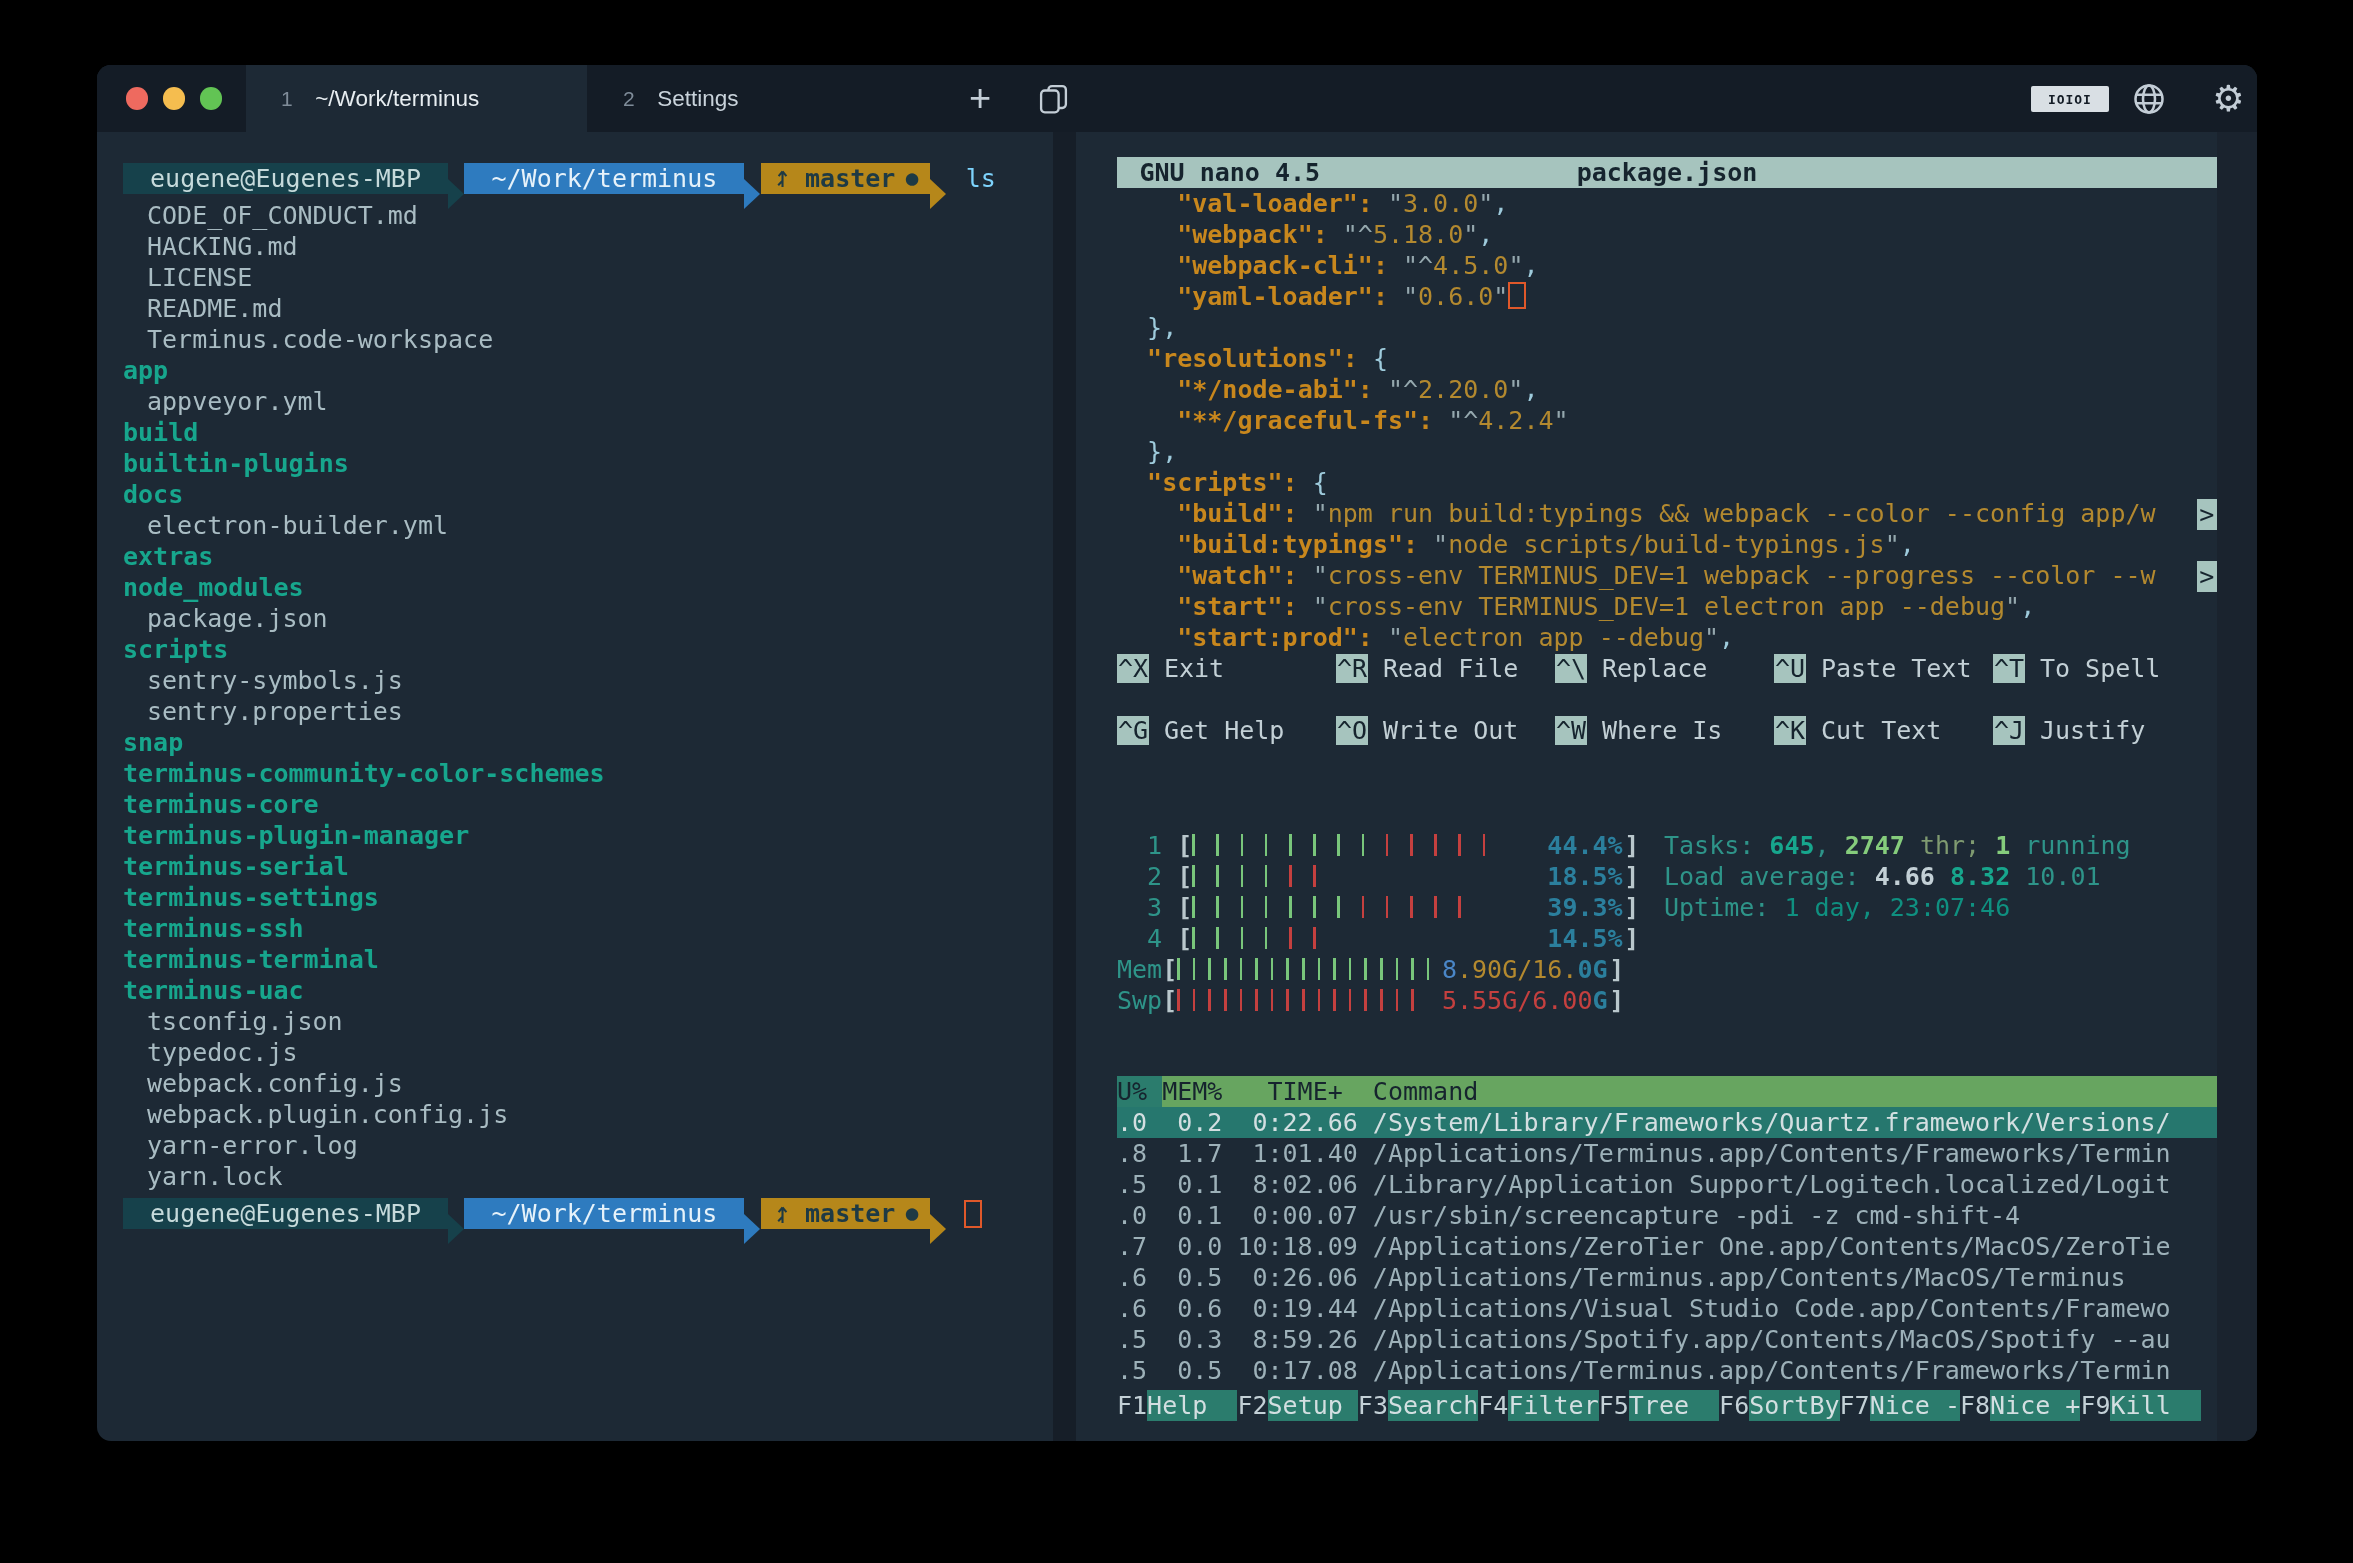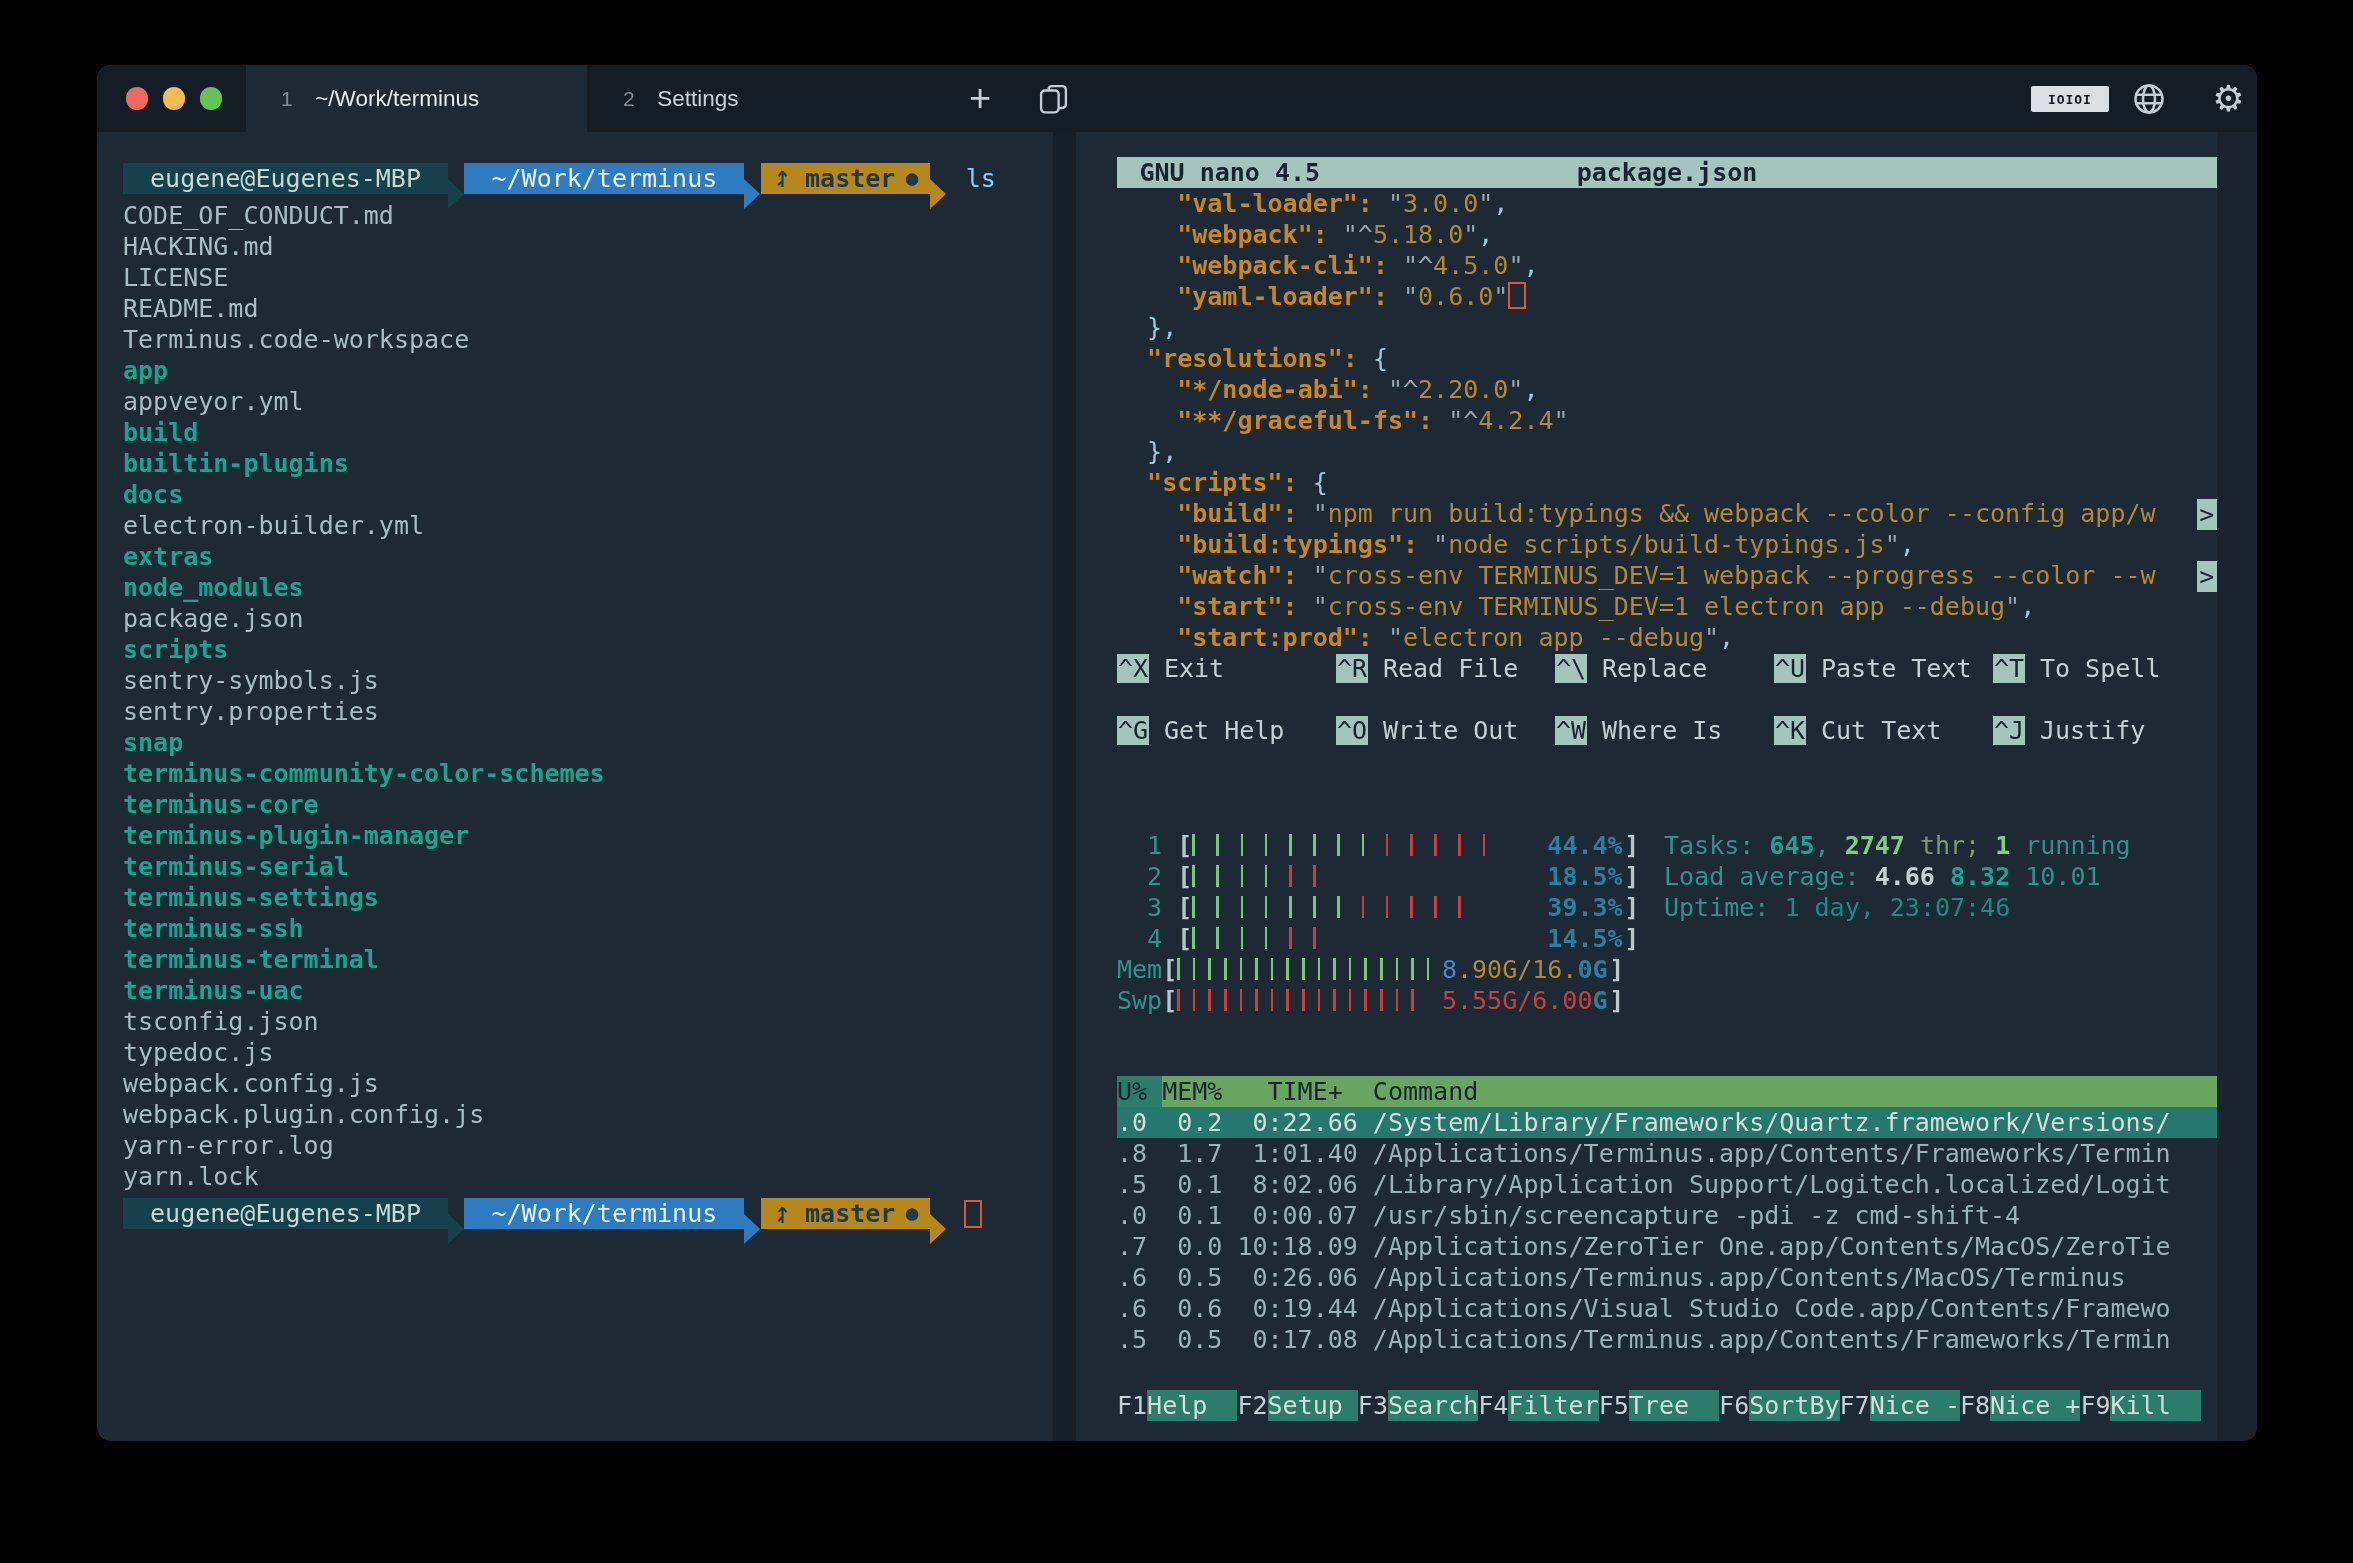--- a/index.html
+++ b/index.html
@@ -29,21 +29,21 @@
   .gearbtn{position:absolute;left:2110px;top:12px;width:43px;height:43px;display:flex;align-items:center;justify-content:center;
            color:#c3cdd6;font-size:36px;font-family:"DejaVu Sans",sans-serif;}
   
   .content{position:relative;height:1310px;font-size:25px;line-height:31px;}
   .pane-left{position:absolute;left:0;top:0;width:956px;height:100%;
              padding:25px 0 0 26px;box-sizing:border-box;white-space:pre;}
   .divider{position:absolute;left:956px;top:0;width:22.5px;height:100%;background:#161e28;}
   .gutter{position:absolute;left:2120px;top:0;width:41px;height:100%;background:#1a232e;}
   .pane-right{position:absolute;left:1020px;top:0;width:1100px;height:100%;padding-top:25px;box-sizing:border-box;}
   .tline{height:31px;white-space:pre;}
-  .tline.file{color:#a9bcc3;} .tline.dir{color:#17a68d;font-weight:bold;}
+  .tline.file{color:#a9bcc3;margin-left:24px;} .tline.dir{color:#17a68d;font-weight:bold;}
   
   .prompt{display:flex;align-items:center;height:43px;margin-bottom:0.3px;width:max-content;}
   .pseg{display:flex;align-items:center;padding:0 12px;white-space:pre;}
   .pseg.user{background:#16414b;color:#c6dadb;}
   .pseg.path{background:#2e7bbf;color:#e6f2fa;}
   .pseg.git{background:#b6871a;color:#1e3a44;font-weight:bold;}
   .arrwrap{width:16.4px;position:relative;}
   .arrwrap .tri{position:absolute;left:0;top:0;width:0;height:0;
     border-top:15.6px solid transparent;border-bottom:15.6px solid transparent;border-left:16.4px solid #000;}
   .cursorbox{align-self:center;width:14px;height:24px;border:2.6px solid #e0582a;margin-left:17.3px;}
@@ -184,20 +184,21 @@
             </div>
           <div class="ptable" id="ptable">
               <div class="prow phead"><span class="psort">U% </span><span class="pgreen">MEM%   TIME+  Command</span></div>
               <div class="prow sel">.0  0.2  0:22.66 /System/Library/Frameworks/Quartz.framework/Versions/</div>
               <div class="prow">.8  1.7  1:01.40 /Applications/Terminus.app/Contents/Frameworks/Termin</div>
               <div class="prow">.5  0.1  8:02.06 /Library/Application Support/Logitech.localized/Logit</div>
               <div class="prow">.0  0.1  0:00.07 /usr/sbin/screencapture -pdi -z cmd-shift-4</div>
               <div class="prow">.7  0.0 10:18.09 /Applications/ZeroTier One.app/Contents/MacOS/ZeroTie</div>
               <div class="prow">.6  0.5  0:26.06 /Applications/Terminus.app/Contents/MacOS/Terminus</div>
               <div class="prow">.6  0.6  0:19.44 /Applications/Visual Studio Code.app/Contents/Framewo</div>
+              <div class="prow">.5  0.3  8:59.26 /Applications/Spotify.app/Contents/MacOS/Spotify --au</div>
               <div class="prow">.5  0.5  0:17.08 /Applications/Terminus.app/Contents/Frameworks/Termin</div>
             </div>
           <div class="fbar" id="fbar"><span class="fk">F1</span><span class="fl">Help  </span><span class="fk">F2</span><span class="fl">Setup </span><span class="fk">F3</span><span class="fl">Search</span><span class="fk">F4</span><span class="fl">Filter</span><span class="fk">F5</span><span class="fl">Tree  </span><span class="fk">F6</span><span class="fl">SortBy</span><span class="fk">F7</span><span class="fl">Nice -</span><span class="fk">F8</span><span class="fl">Nice +</span><span class="fk">F9</span><span class="fl">Kill  </span></div>
         </div>
       </div>
       <div class="gutter"></div>
     </div>
 
   </div>
 </div>

